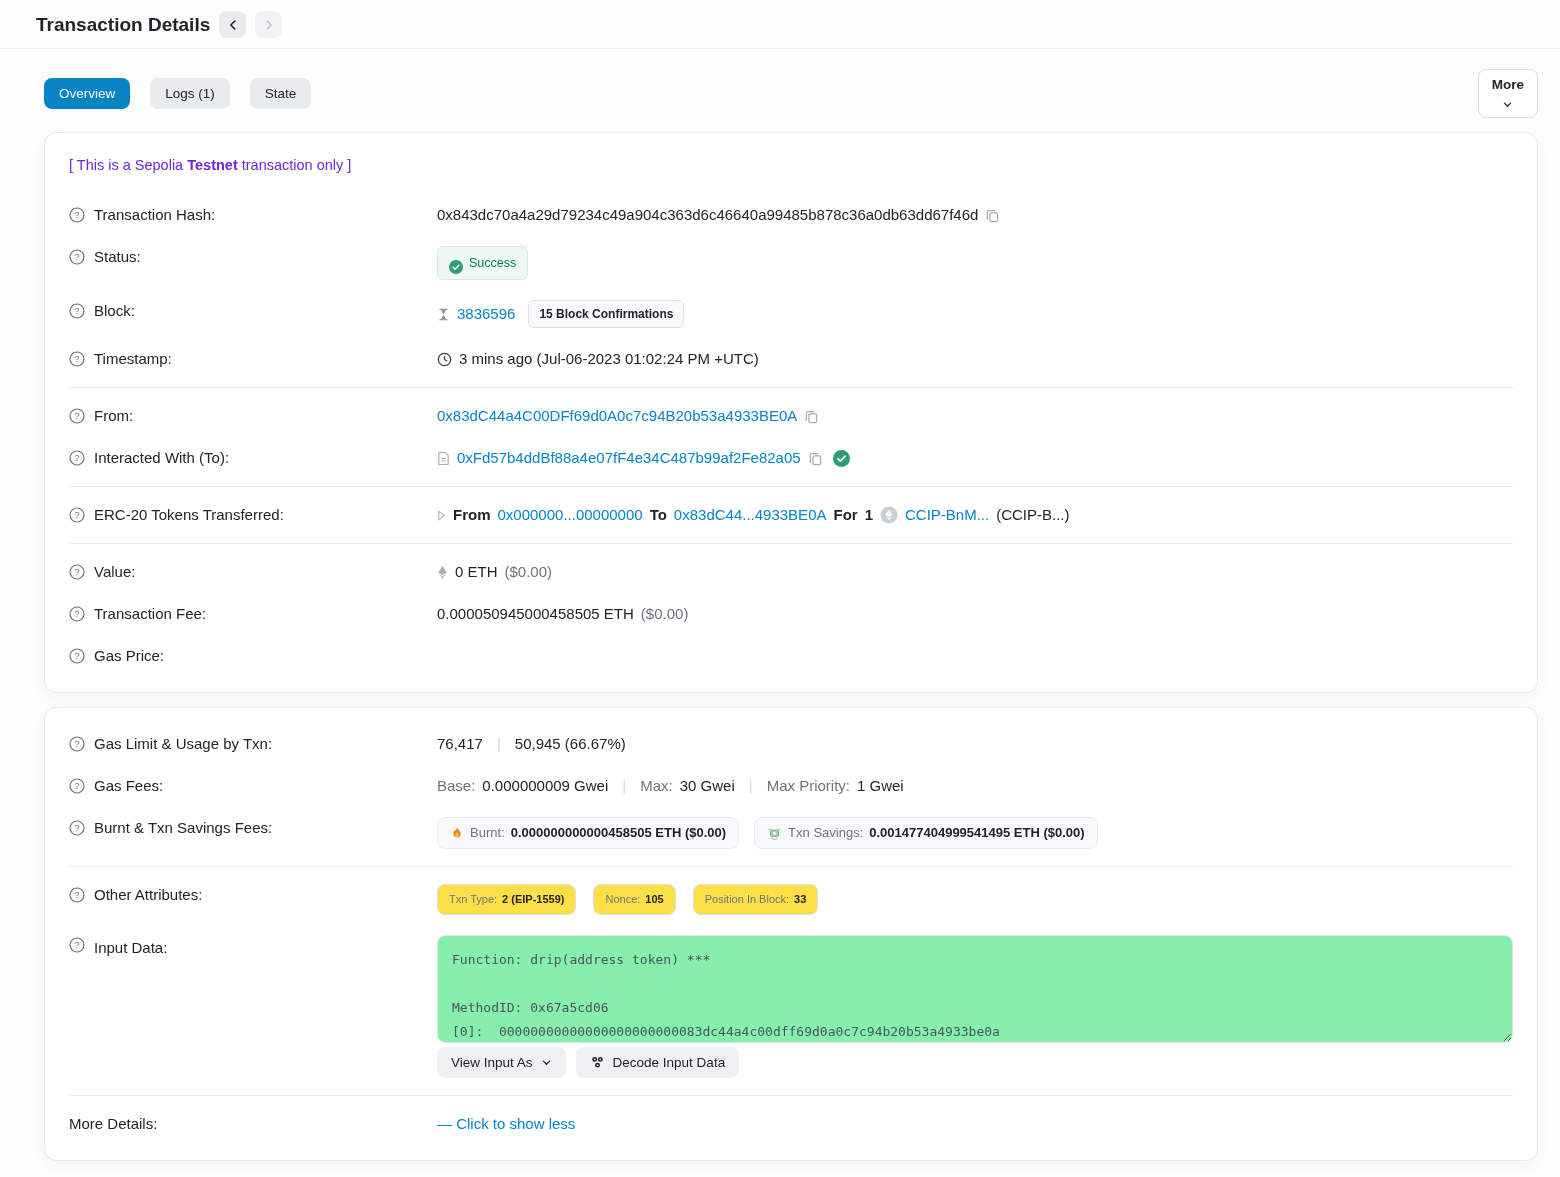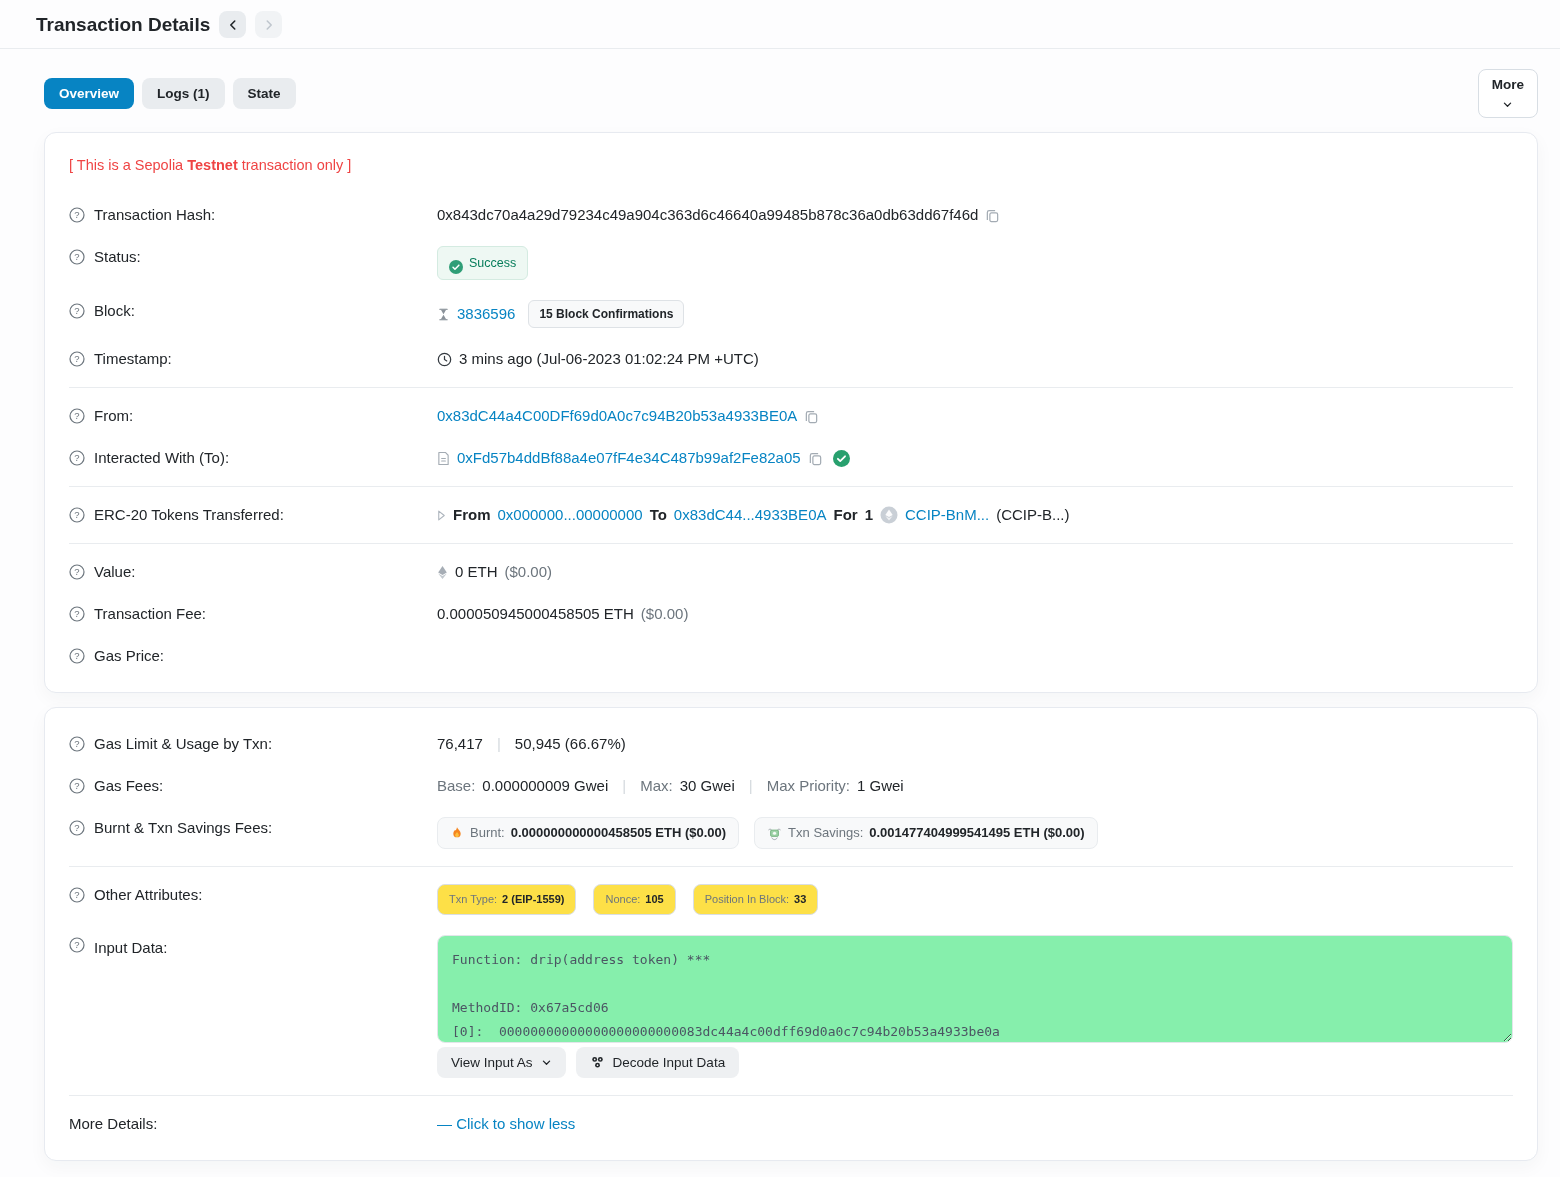--- a/index.html
+++ b/index.html
@@ -11,27 +11,27 @@
     font-size:15px;
   }
   .header-bar { display:flex; align-items:center; gap:9px; padding:11px 36px 10px; }
   .page-title { font-size:19px; font-weight:700; margin:0; }
   .nav-btn { width:27px; height:27px; border:none; border-radius:8px; display:inline-flex; align-items:center; justify-content:center; cursor:pointer; padding:0; }
   .nav-btn.back { background:#e9ecef; color:#212529; }
   .nav-btn.fwd  { background:#f1f3f5; color:#bfc6cd; }
   .top-divider { border:0; border-top:1px solid #e9ecef; margin:0; }
 
   .tabs-row { display:flex; align-items:center; padding:20px 22px 0 44px; }
-  .tab { border:none; border-radius:8px; padding:8px 15px; font-size:13.5px; font-weight:700; background:#e9ecef; color:#212529; margin-right:8px; cursor:pointer; font-family:inherit; }
+  .tab { border:none; border-radius:8px; padding:8px 15px; font-size:13.5px; font-weight:400; background:#e9ecef; color:#212529; margin-right:20px; cursor:pointer; font-family:inherit; }
   .tab.active { background:#0784c3; color:#fff; }
   .more-btn { margin-left:auto; background:#fff; border:1px solid #d8dee4; border-radius:8px; padding:7px 13px; font-size:13.5px; font-weight:600; display:inline-flex; gap:7px; align-items:center; cursor:pointer; color:#212529; font-family:inherit;flex-direction:column; }
 
   .card { margin:14px 22px 0 44px; background:#fff; border:1px solid #e7eaf0; border-radius:12px; box-shadow:0 6px 18px rgba(25,40,60,.04); padding:8px 24px; }
 
-  .warn { color:#ef4444; font-size:14.5px; padding:16px 0 14px; }
+  .warn { color:#6d28d9; font-size:14.5px; padding:16px 0 14px; }
   .warn b { font-weight:700; }
 
   .group { padding:7px 0; }
   .group + .group { border-top:1px solid #e9ecef; }
 
   .row { display:flex; align-items:flex-start; padding:10px 0; line-height:22px; }
   .lbl { width:368px; flex:none; display:flex; gap:9px; align-items:center; color:#212529; }
   .lbl.top { align-items:flex-start; padding-top:2px; }
   .val { flex:1; display:flex; align-items:center; flex-wrap:wrap; gap:7px; min-width:0; }
   .val-block { flex:1; min-width:0; }

